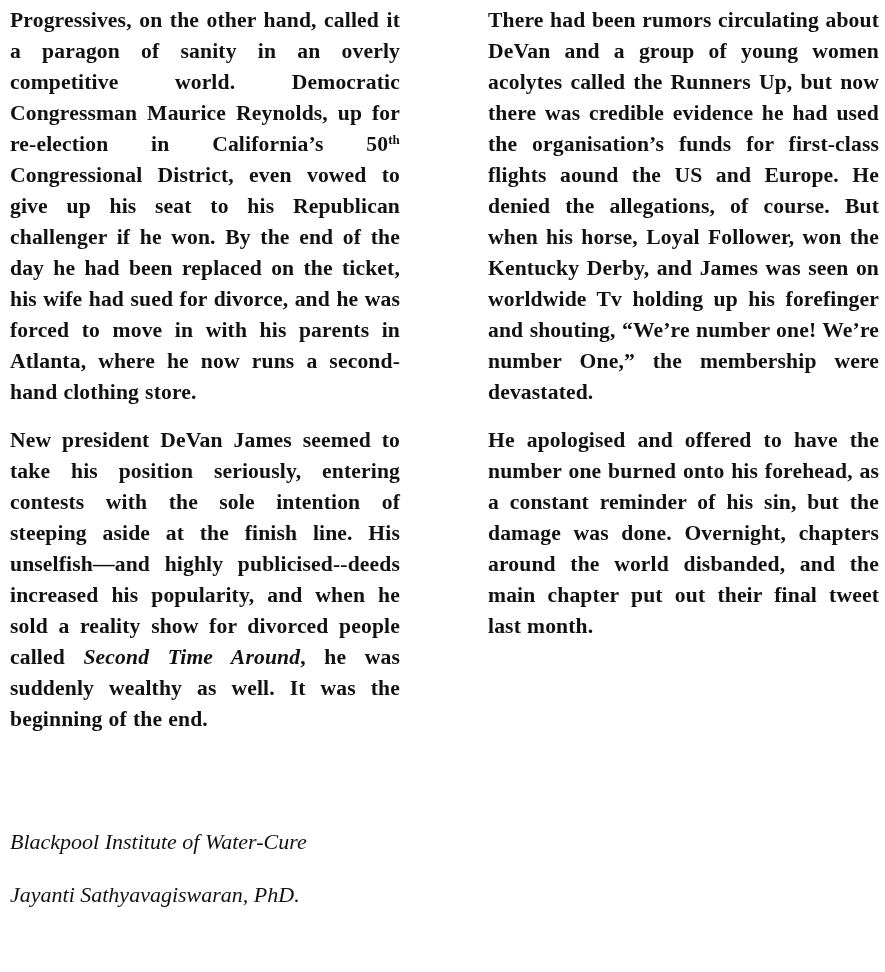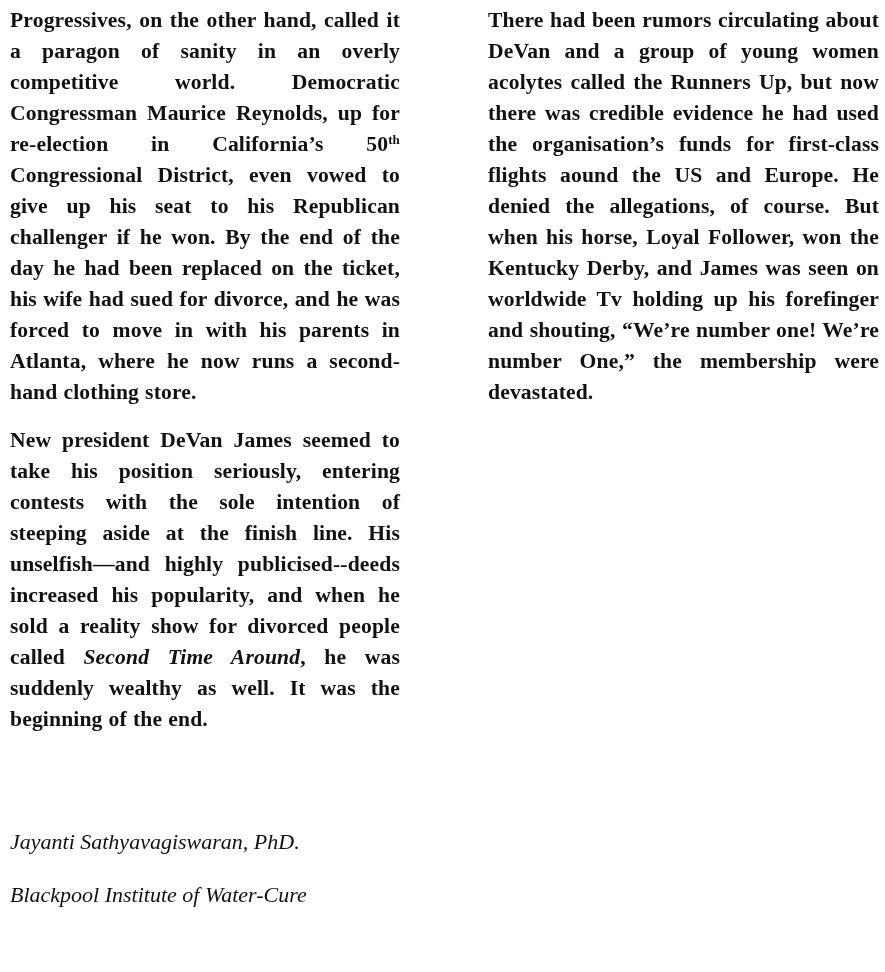--- a/index.html
+++ b/index.html
@@ -43,18 +43,19 @@
 </head>
 <body>
 
 <div class="col col-left">
   <p class="para"><span>Progressives, on the other hand, called it a paragon of sanity in an overly competitive world. Democratic Congressman Maurice Reynolds, up for re-election in California’s 50</span><sup>th</sup><span> Congressional District, even vowed to give up his seat to his Republican challenger if he won. By the end of the day he had been replaced on the ticket, his wife had sued for divorce, and he was forced to move in with his parents in Atlanta, where he now runs a second-hand clothing store.</span></p>
   <p class="para"><span>New president DeVan James seemed to take his position seriously, entering contests with the sole intention of steeping aside at the finish line.  His unselfish—and highly publicised--deeds increased his popularity, and when he sold a reality show for divorced people called </span><em>Second Time Around</em><span>, he was suddenly wealthy as well. It was the beginning of the end.</span></p>
 </div>
 
 <div class="col col-right">
   <p class="para">There had been rumors circulating about DeVan and a group of young women acolytes called the Runners Up, but now there was credible evidence  he had used the organisation’s funds for first-class flights aound the US and Europe. He denied the allegations, of course. But when his horse, Loyal Follower, won the Kentucky Derby, and James was seen on worldwide Tv holding up his forefinger and shouting, “We’re number one! We’re number One,” the membership were devastated.</p>
+  <p class="para">He apologised and offered to have the number one burned onto his forehead, as a constant reminder of his sin, but the damage was done. Overnight, chapters around the world disbanded, and the main chapter put out their final tweet last month.</p>
 </div>
 
 <div class="signature">
+  <div>Blackpool Institute of Water-Cure</div>
   <div>Jayanti Sathyavagiswaran, PhD.</div>
-  <div>Blackpool Institute of Water-Cure</div>
 </div>
 
 </body></html>

